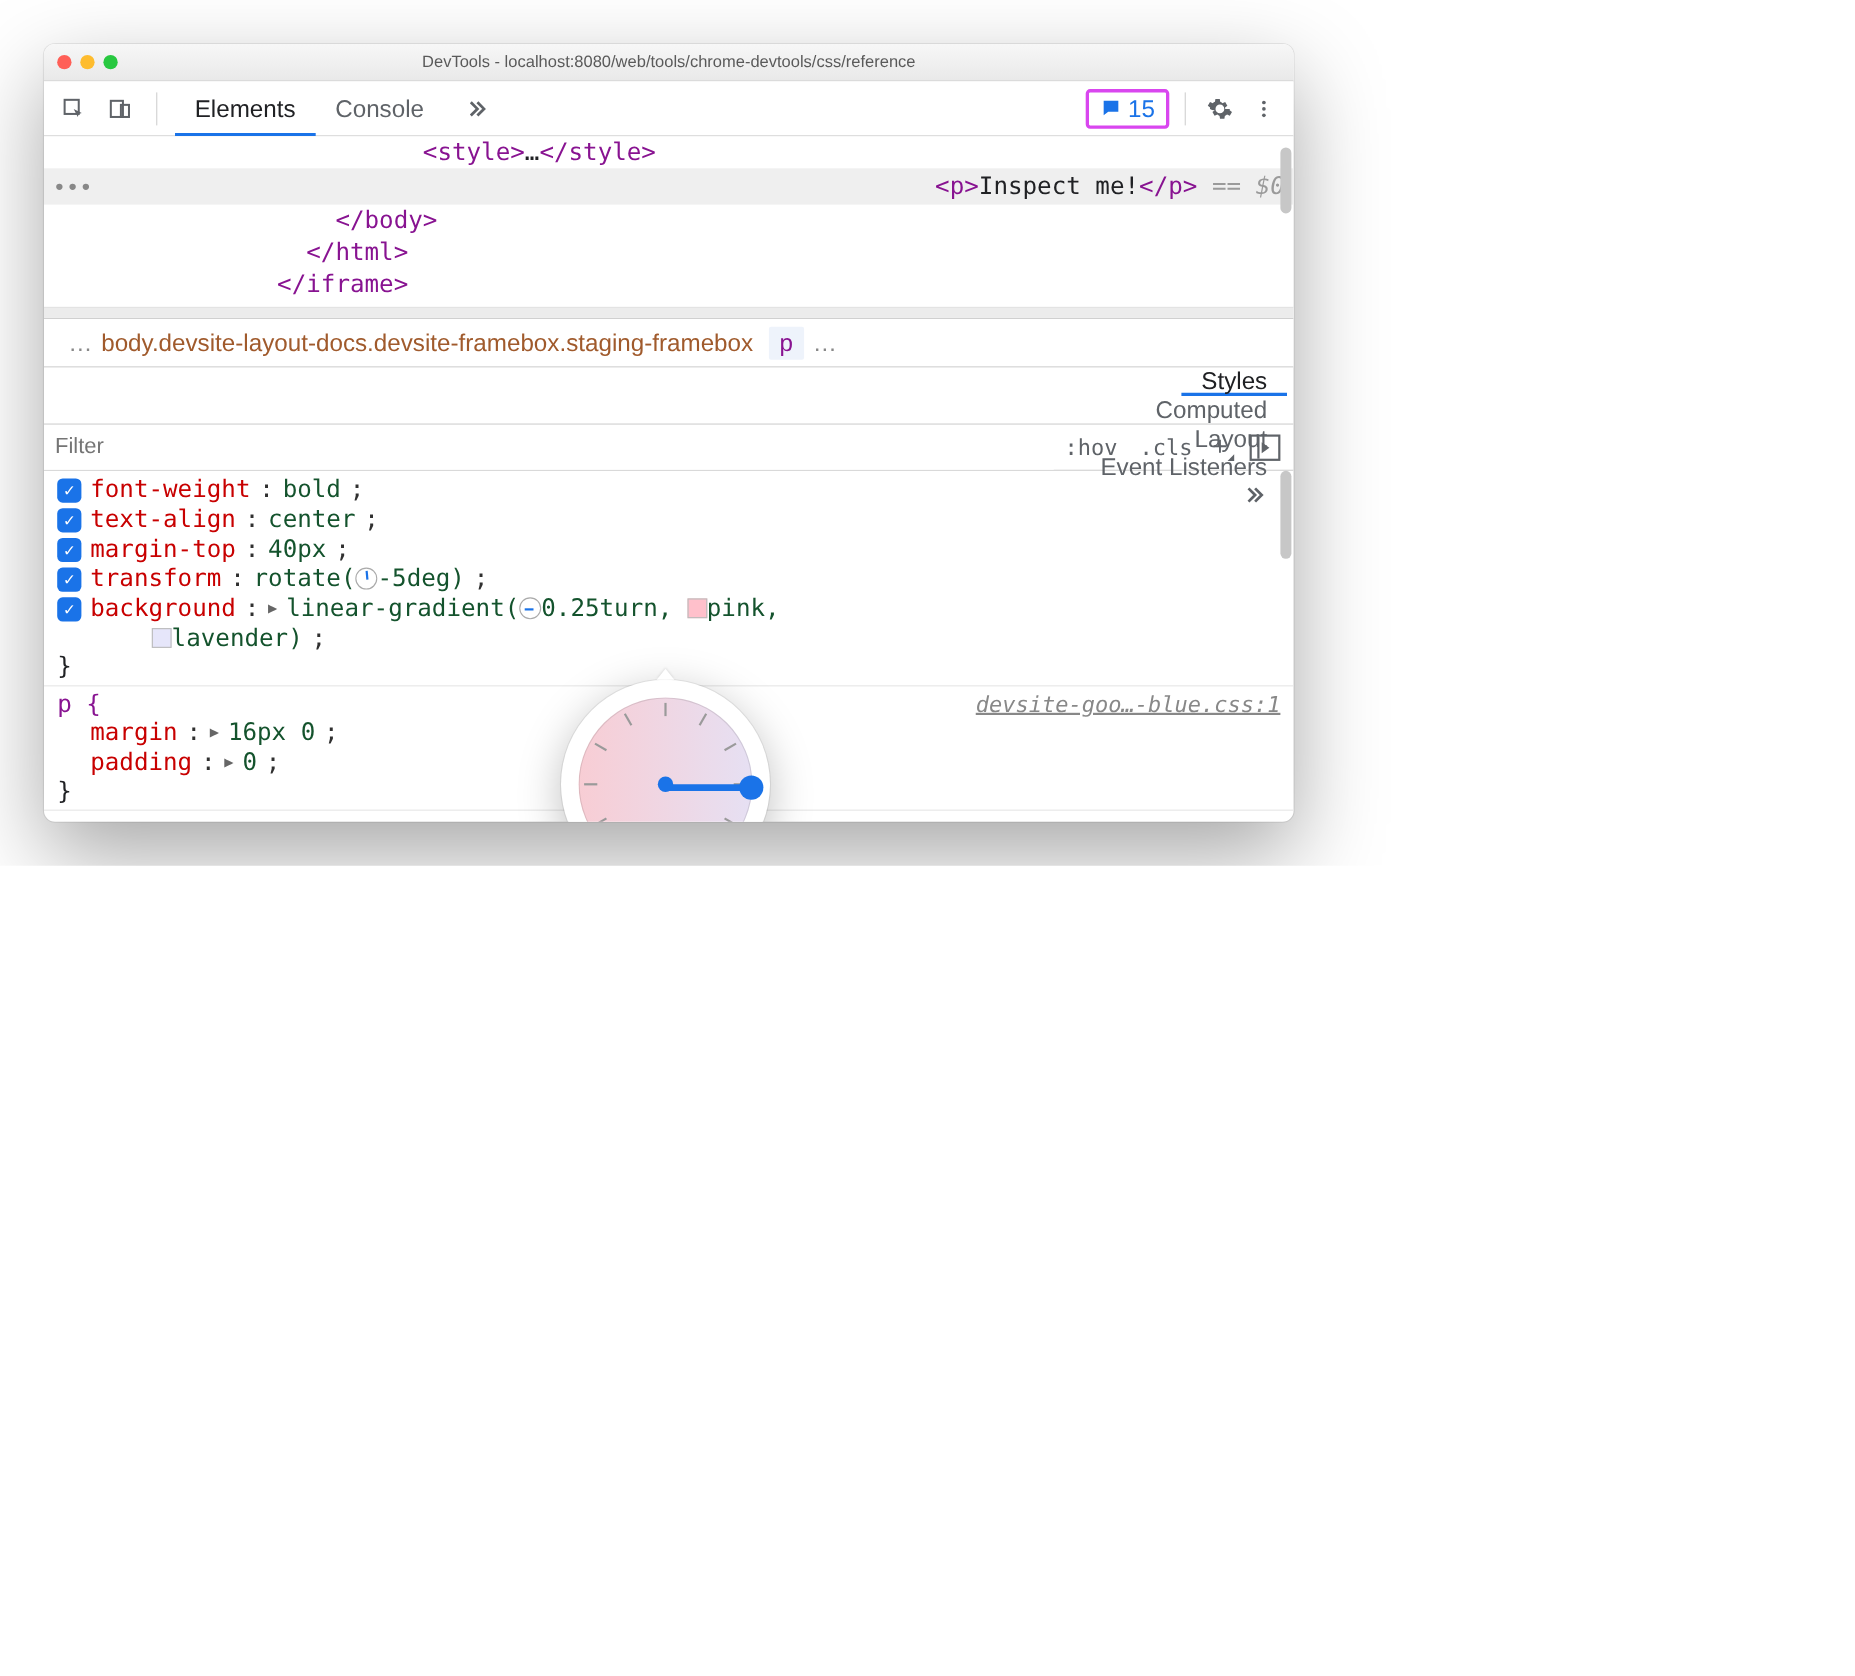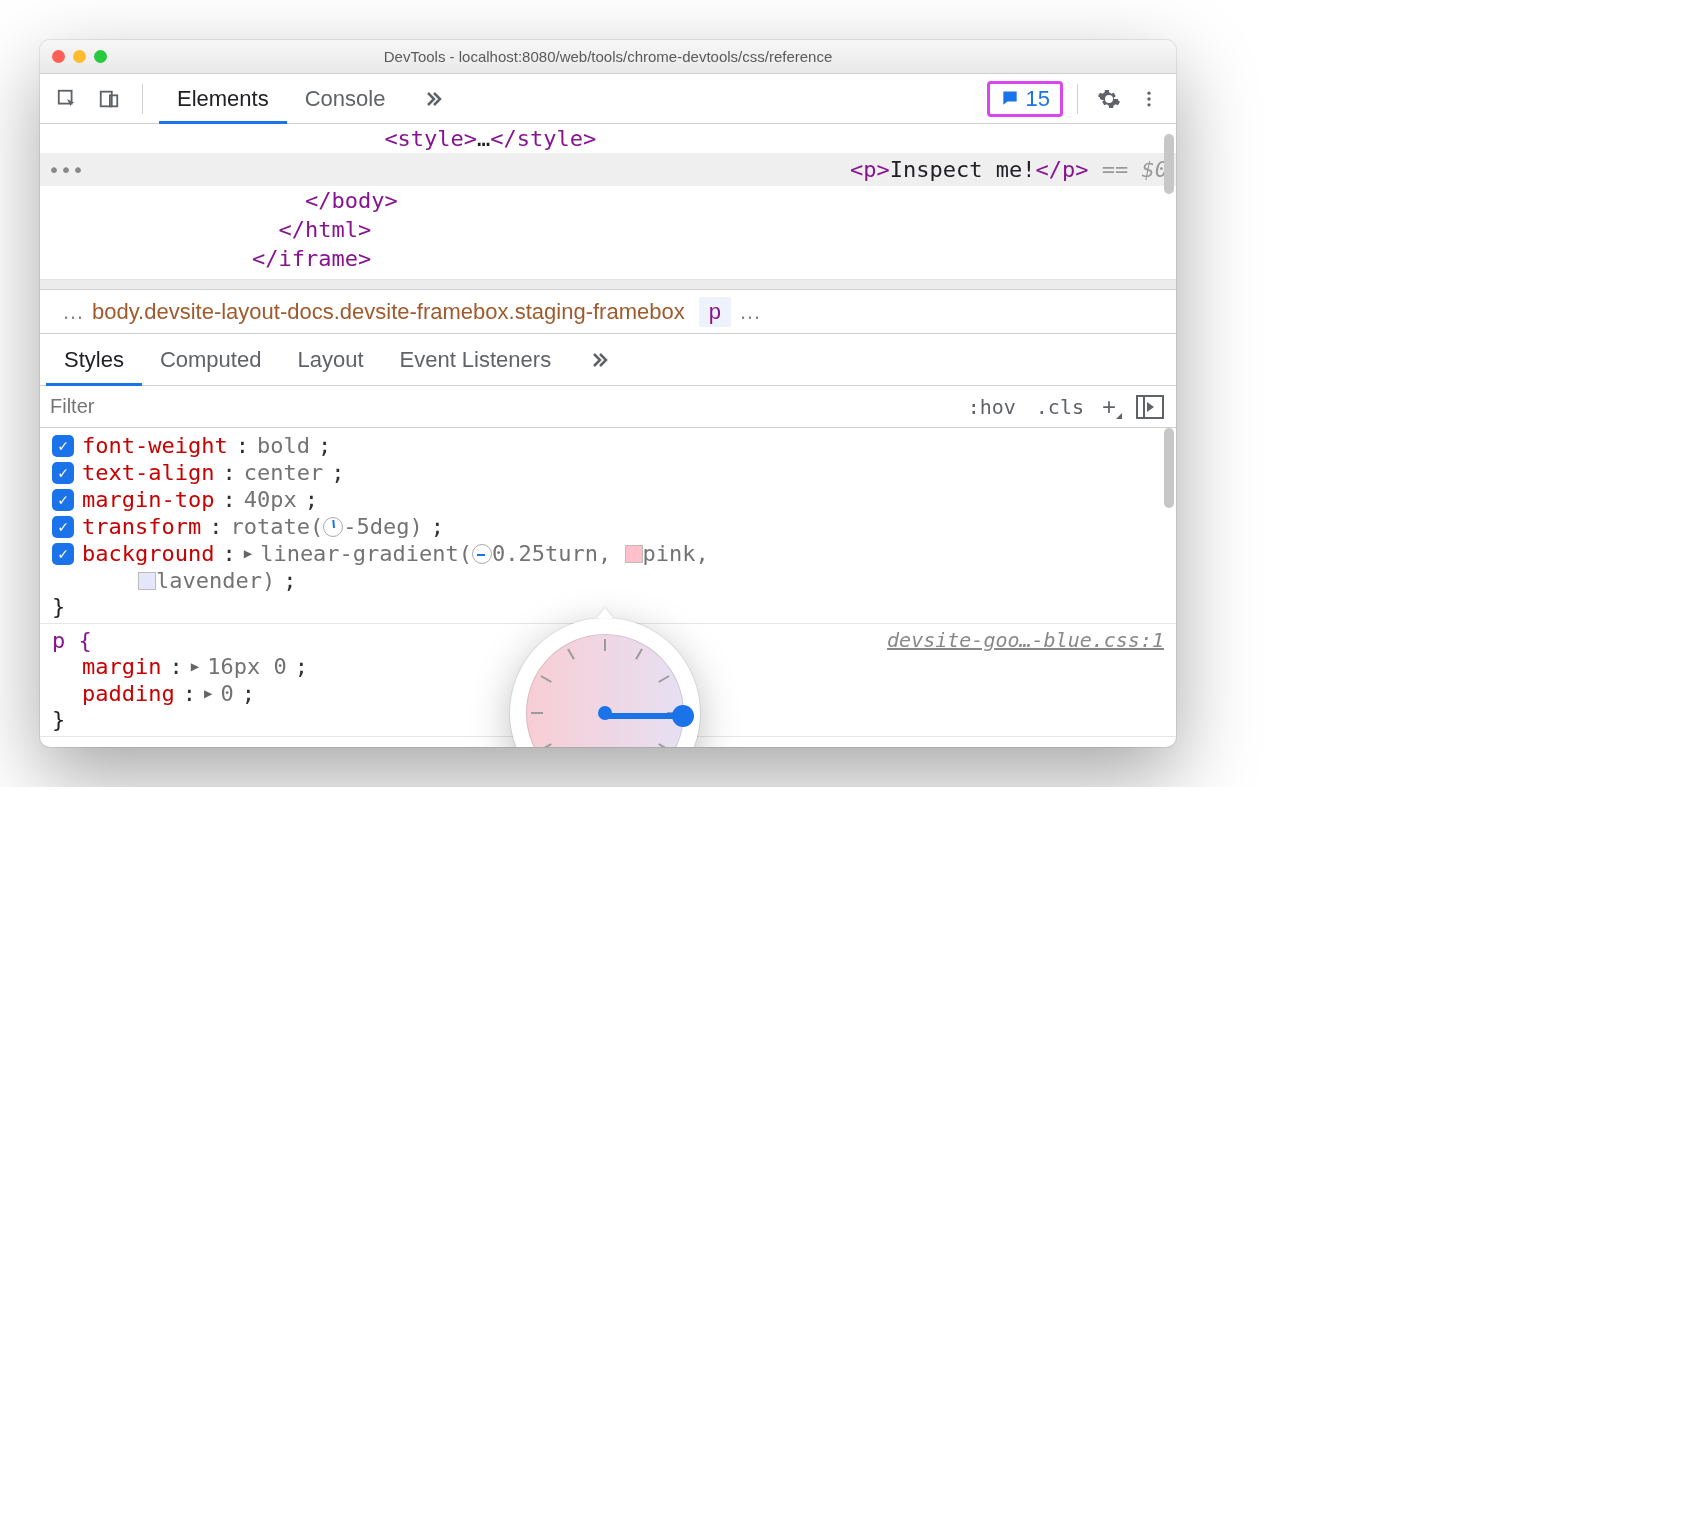--- a/index.html
+++ b/index.html
@@ -87,23 +87,24 @@
     display:flex; align-items:center; height:44px;
     padding:0 14px; font-size:22px;
     border-bottom:1px solid #d0d0d0;
     background:#fff; overflow:hidden; white-space:nowrap;
   }
   .crumbs .c { color:#a05a2c; cursor:pointer; }
   .crumbs .csel { color:#881391; background:#eef3fb; padding:2px 10px; border-radius:2px; }
   .crumbs .dots { color:#888; padding:0 8px; }
   
   .tabs2 {
-    display:flex; align-items:flex-start; height:52px;
+    display:flex; align-items:flex-end; height:52px;
     border-bottom:1px solid #d0d0d0; padding:0 6px;
     font-size:22px;
+    flex-direction:column;
   }
   .tab2 { padding:0 18px; height:52px; display:flex; align-items:center; color:#5f6368; cursor:pointer; }
   .tab2.active { color:#202124; box-shadow: inset 0 -3px 0 #1a73e8; }
   
   .filterbar {
     display:flex; align-items:center; height:42px;
     border-bottom:1px solid #d0d0d0;
   }
   .filterbar input {
     flex:1; border:none; height:40px; font-size:20px; padding:0 10px; outline:none;
@@ -136,21 +137,21 @@
     padding-bottom:10px;
   }
   .rule { padding:4px 12px; border-bottom:1px solid #e6e6e6; }
   .decl { display:flex; align-items:center; gap:8px; padding:1px 0; }
   .cb {
     width:22px; height:22px; border-radius:5px; background:#1a73e8;
     display:inline-flex; align-items:center; justify-content:center; color:#fff;
     cursor:pointer; font-size:16px;
   }
   .prop { color:#c80000; }
-  .val { color:#737373; }
+  .val { color:#14532d; }
   .disclose { color:#666; font-size:14px; display:inline-block; transform:translateY(-1px); }
   .swatch { width:18px; height:18px; border:1px solid #bbb; display:inline-block; vertical-align:-2px; }
   .angle-swatch {
     width:20px; height:20px; border:1px solid #aaa; border-radius:50%;
     display:inline-flex; align-items:center; justify-content:center; position:relative;
     vertical-align:-3px;
   }
   .angle-swatch .hand { position:absolute; width:2px; height:8px; background:#1a73e8; top:2px; left:50%; transform-origin:bottom; }
   .angle-swatch.flat .hand { top:50%; height:2px; width:8px; left:4px; }
   .indent { margin-left:78px; }

